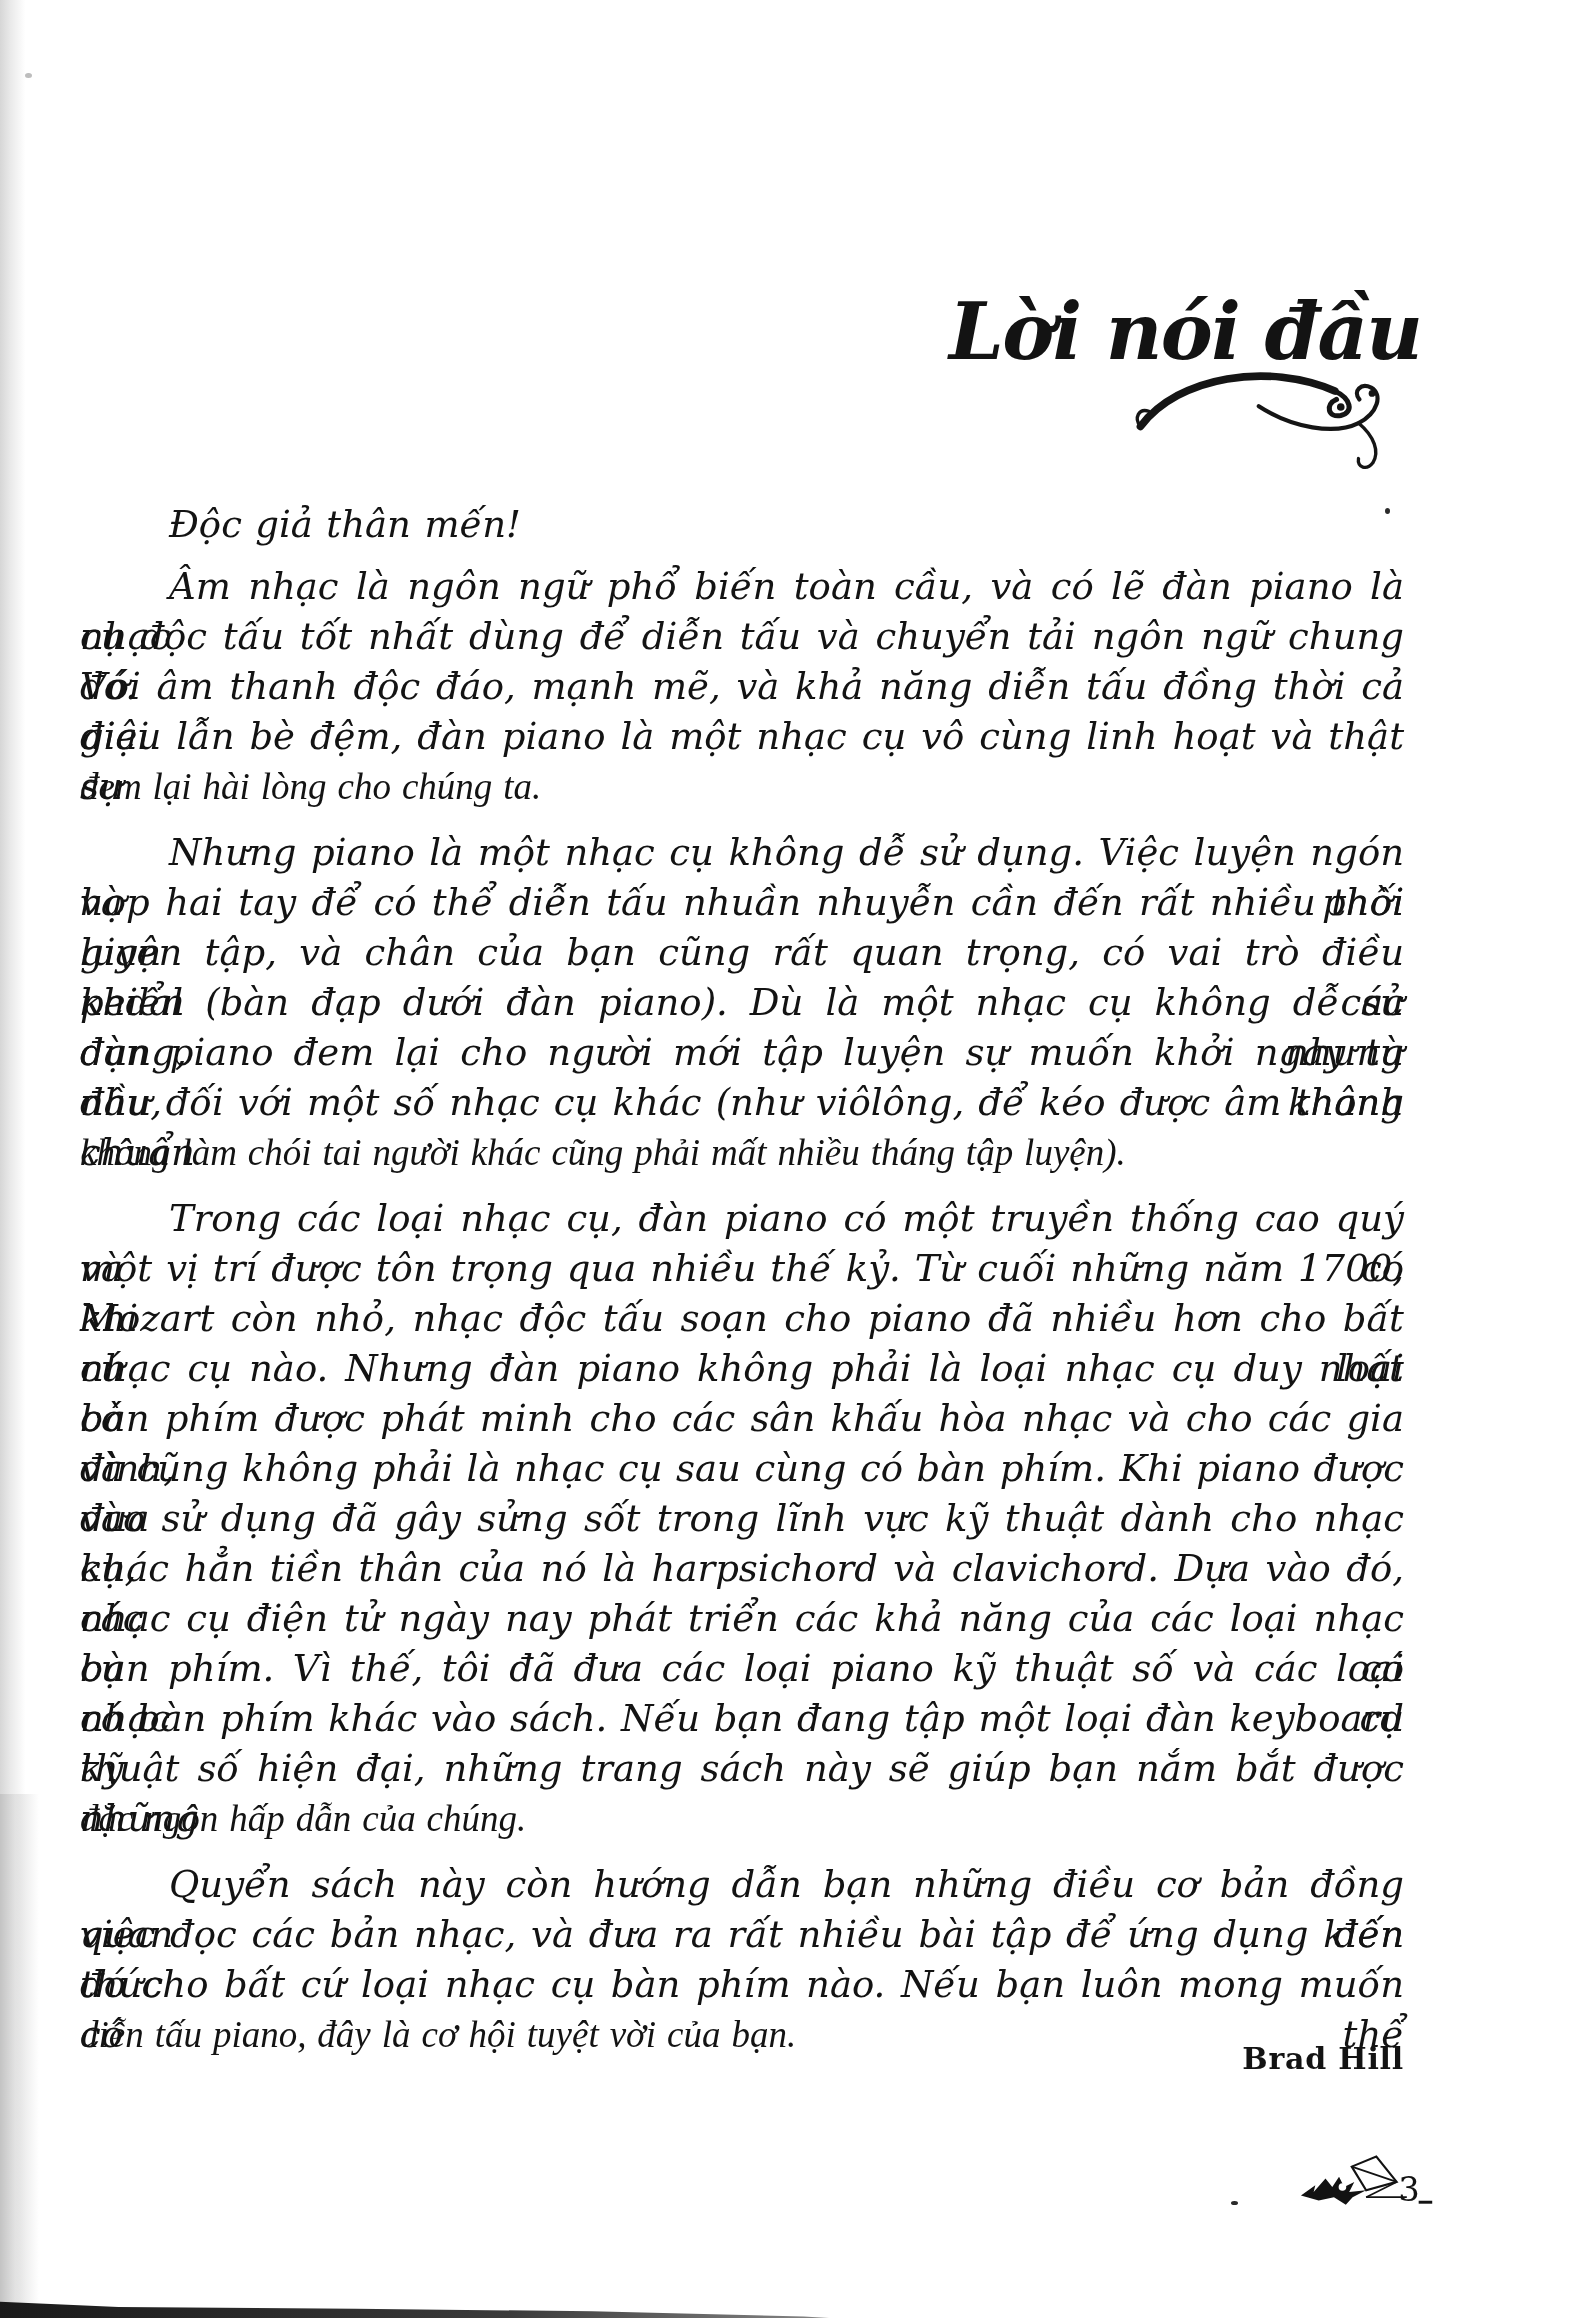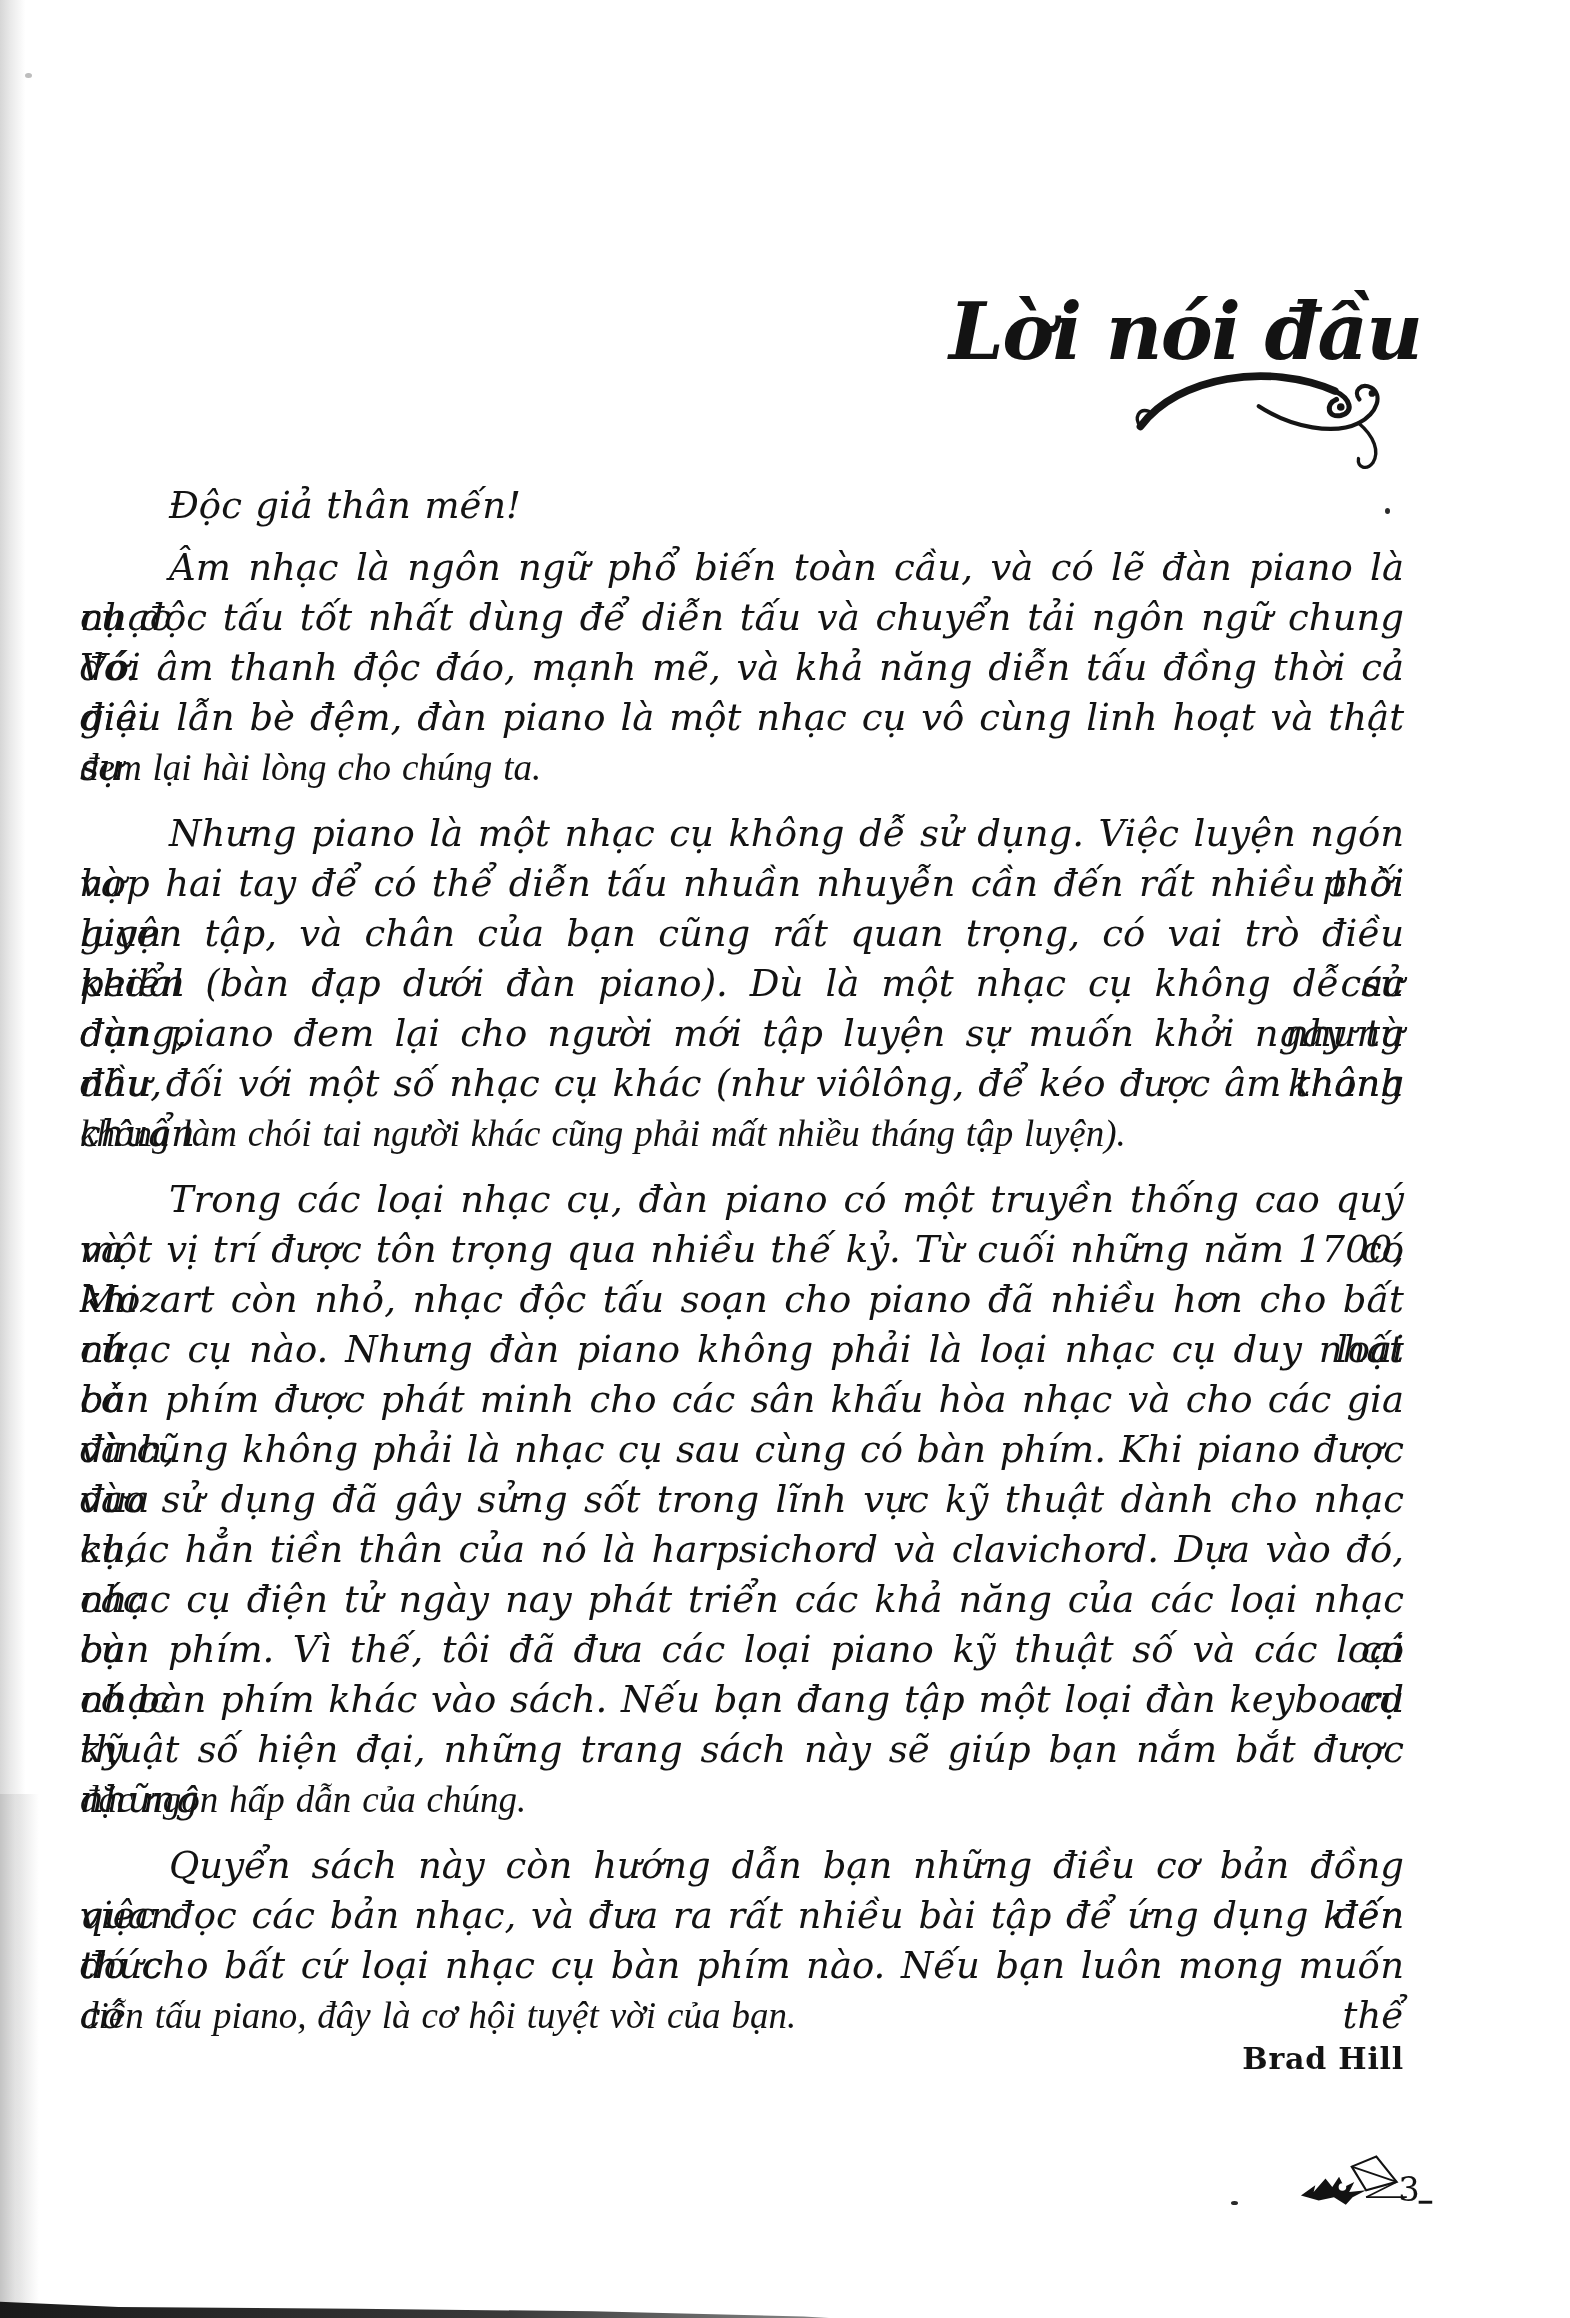--- a/index.html
+++ b/index.html
@@ -22,21 +22,21 @@
   .speck{position:absolute;background:#2b2b2b;border-radius:50%;}
   
   .title{
     position:absolute;left:949px;top:237px;
     font-size:78px;line-height:1.1;font-style:italic;font-weight:bold;
     letter-spacing:-1.7px;white-space:nowrap;text-align:right;
   }
   .title-flourish{position:absolute;left:1132px;top:362px;width:262px;height:112px;}
   
   .body-block{
-    position:absolute;left:80px;top:481px;width:1324px;
+    position:absolute;left:80px;top:500px;width:1324px;
     font-size:37px;font-style:italic;word-spacing:1.7px;
   }
   .salutation{height:50px;line-height:50px;text-indent:89px;}
   .para{margin-top:16px;}
   #paragraphs .para:first-child{margin-top:12px;}
   .line{
     height:50px;line-height:50px;
     text-align:justify;text-align-last:justify;
   }
   .line.first{text-indent:89px;}

